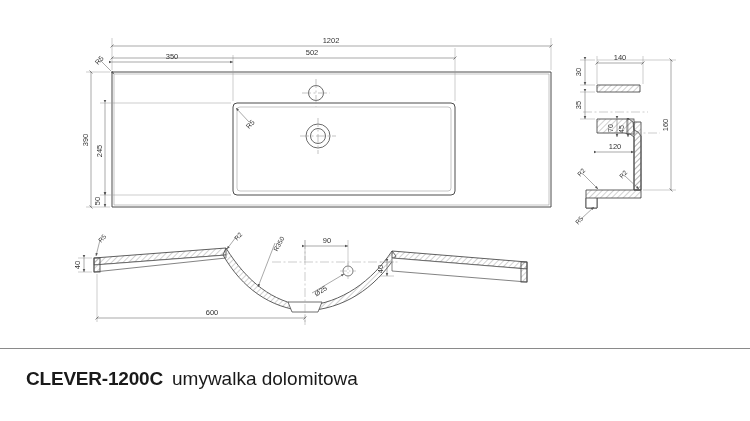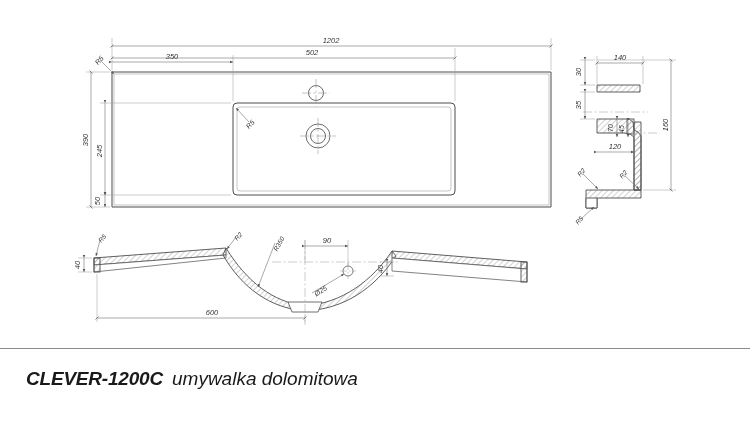--- a/index.html
+++ b/index.html
@@ -12,21 +12,20 @@
     height: 421px;
     font-family: "Liberation Sans", sans-serif;
     overflow: hidden;
     position: relative;
   }
   #sheet {
     position: absolute;
     left: 0; top: 0;
     width: 750px;
     height: 421px;
-    font-style: italic;
   }
   .drawing-svg {
     position: absolute;
     left: 0; top: 0;
     width: 750px;
     height: 421px;
   }
   .caption-bar {
     position: absolute;
     left: 0;

